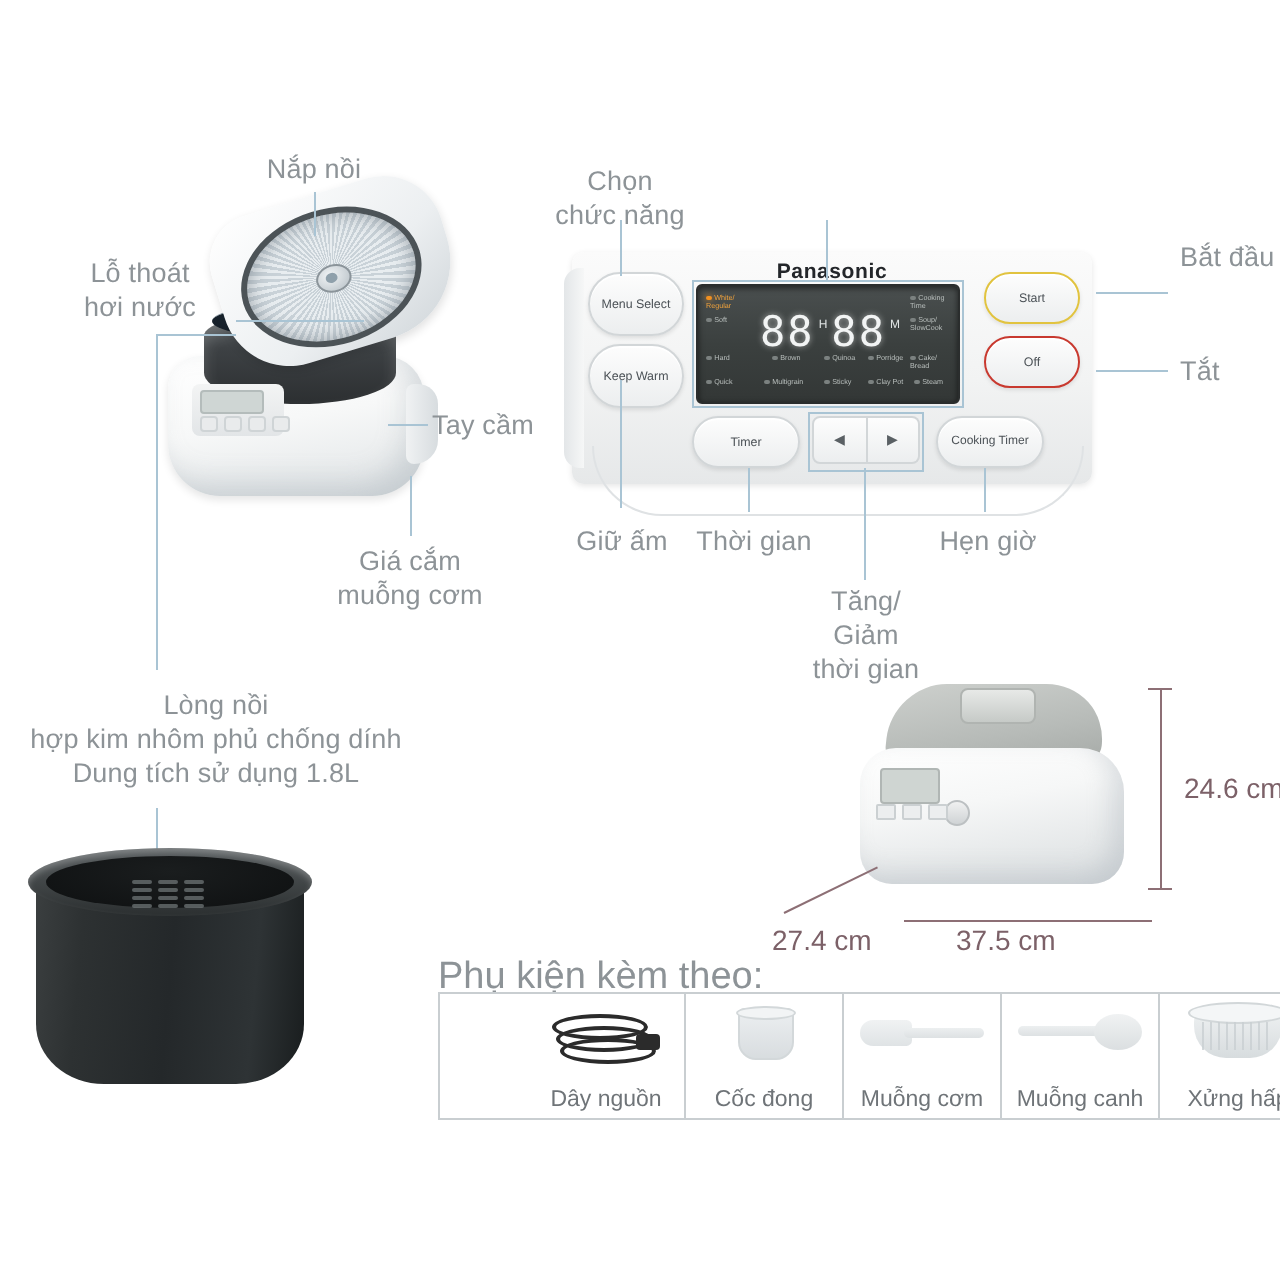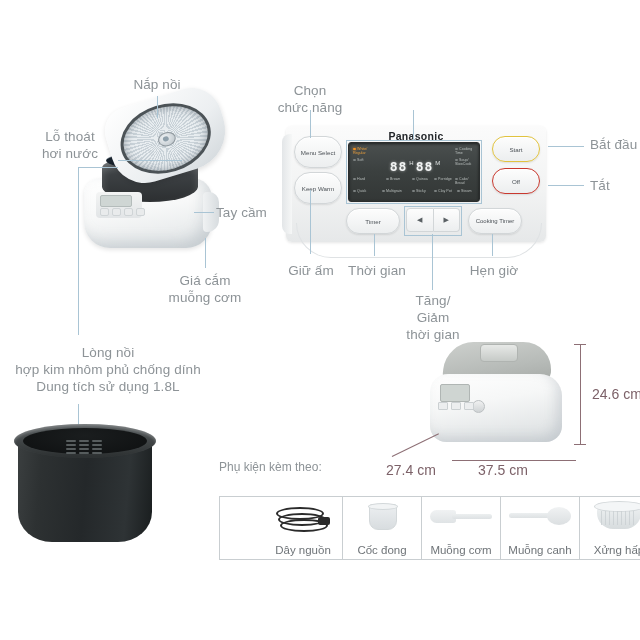--- a/index.html
+++ b/index.html
@@ -149,21 +149,21 @@
     border:1px solid #2a2d2d; border-radius:3px;
     box-shadow: inset 0 1px 3px rgba(0,0,0,.6);
     overflow:hidden;
   }
   .segzone {
     position:absolute; left:30px; top:4px; width:72px; height:22px;
     display:flex; align-items:center; justify-content:center; gap:2px;
   }
   .seg {
     font-family:"DejaVu Sans Mono", monospace;
-    font-size:13px; font-weight:bold; color:#f2f4f4; letter-spacing:1px;
+    font-size:21px; font-weight:normal; color:#f2f4f4; letter-spacing:1px;
     text-shadow:0 0 3px rgba(255,255,255,.55);
     margin-top:16px;
   }
   .segunit { font-size:6px; color:#dfe3e3; align-self:flex-end; padding-bottom:3px; }
   .lcd-ind {
     position:absolute; font-size:3.6px; color:#b9bfbd; line-height:4.2px; white-space:pre;
   }
   .lcd-ind.on { color:#f0a23c; }
   .lcd-ind .dot {
     display:inline-block; width:2.6px; height:2.6px; border-radius:50%;
@@ -228,21 +228,21 @@
   .dim-btns { position:absolute; left:18px; top:64px; display:flex; gap:3px; }
   .dim-btn { width:8px; height:6px; background:#eceeef; border:1px solid #cbd0d2; border-radius:1px; }
   .dimline { position:absolute; background:#8d6f75; }
   .dimline.v { width:1px; }
   .dimline.h { height:1px; }
   .dimtxt {
     position:absolute; color:#7c6168; font-size:14px; white-space:pre;
   }
 
   
-  .acc-title { position:absolute; left:219px; top:460px; color:#8d9397; font-size:12px;text-align:right; }
+  .acc-title { position:absolute; left:219px; top:478px; color:#8d9397; font-size:19px;text-align:right; }
   .acc-table {
     position:absolute; left:219px; top:496px; width:394px; height:62px;
     display:flex; border:1px solid #c9ced1;padding-left:44px;
   }
   .acc-cell {
     flex:1; border-right:1px solid #c9ced1;
     display:flex; flex-direction:column; align-items:center; justify-content:flex-end;
     position:relative;
   }
   .acc-cell:last-child { border-right:none; }
@@ -411,21 +411,21 @@
   <div class="leader v" style="left:413px; top:110px; height:30px;"></div>
   <div class="leader h" style="left:548px; top:146px; width:36px;"></div>
   <div class="leader h" style="left:548px; top:185px; width:36px;"></div>
   <div class="leader v" style="left:310px; top:190px; height:64px;"></div>
   <div class="leader v" style="left:374px; top:234px; height:22px;"></div>
   <div class="leader v" style="left:432px; top:234px; height:56px;"></div>
   <div class="leader v" style="left:492px; top:234px; height:22px;"></div>
 
   <span class="lbl center" style="left:262px; top:82px; width:96px;">Chọn
 chức năng</span>
-  <span class="lbl" style="left:590px; top:136px;text-align:right;">Bắt đầu</span>
+  <span class="lbl" style="left:590px; top:120px;text-align:right;">Bắt đầu</span>
   <span class="lbl" style="left:590px; top:177px;">Tắt</span>
   <span class="lbl center" style="left:276px; top:262px; width:70px;">Giữ ấm</span>
   <span class="lbl center" style="left:340px; top:262px; width:74px;">Thời gian</span>
   <span class="lbl center" style="left:396px; top:292px; width:74px;">Tăng/
 Giảm
 thời gian</span>
   <span class="lbl center" style="left:456px; top:262px; width:76px;">Hẹn giờ</span>
 
   <div class="pot">
     <div class="pot-body"></div>

